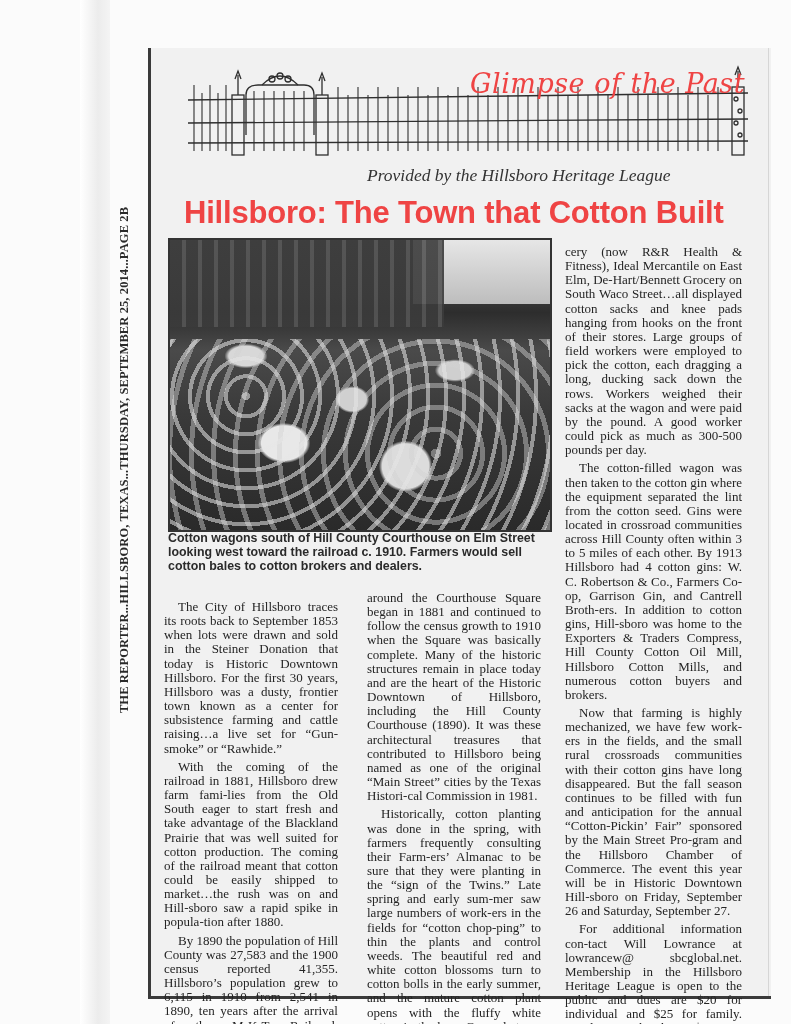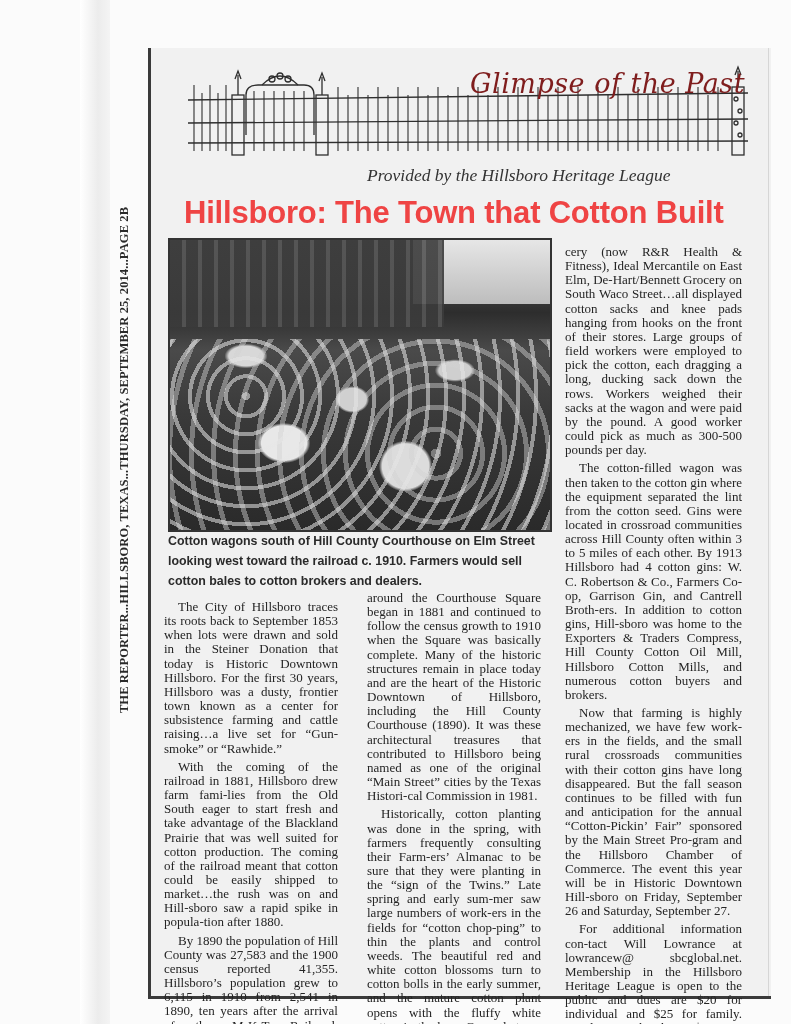--- a/index.html
+++ b/index.html
@@ -31,21 +31,21 @@
       font-weight: bold; font-size: 12.5px; letter-spacing: 0.1px; color: #2a2a2a;
     }
     
     .fence {
       position: absolute; left: 188px; top: 65px; width: 560px; height: 95px;
     }
     .fence svg { width: 100%; height: 100%; display: block; }
     .glimpse {
       position: absolute; left: 470px; top: 68px;
       font-family: "DejaVu Serif", serif; font-style: italic;
-      font-size: 27px; color: #7f1d1d; letter-spacing: 0.5px;
+      font-size: 27px; color: #ef4444; letter-spacing: 0.5px;
       background: rgba(241,241,241,0.0);
     }
     .provided {
       position: absolute; left: 367px; top: 165px;
       font-family: "Liberation Serif", serif; font-style: italic;
       font-size: 17.5px; color: #333; text-align: right;
     }
     .headline {
       position: absolute; left: 184px; top: 195px;
       font-family: "Liberation Sans", sans-serif; font-weight: bold;
@@ -74,21 +74,21 @@
     }
     .photo .bales {
       position: absolute; left: 0; top: 34%; width: 100%; height: 66%;
       background:
         repeating-radial-gradient(circle at 20% 30%, rgba(230,230,230,0.55) 0 4px, transparent 4px 18px),
         repeating-radial-gradient(circle at 70% 60%, rgba(210,210,210,0.45) 0 5px, transparent 5px 22px);
     }
     .caption {
       position: absolute; left: 168px; top: 531px; width: 385px;
       font-family: "Liberation Sans", sans-serif; font-weight: bold;
-      font-size: 12.4px; line-height: 20px; color: #2a2a2a;
+      font-size: 12.4px; line-height: 14px; color: #2a2a2a;
     }
     .col {
       position: absolute;
       font-size: 13px; line-height: 14.15px;
       text-align: justify; hyphens: manual;
       color: #242424;
     }
     .col p { margin: 4px; text-indent: 14px; }
     .col p.noindent { text-indent: 0; }
     .c1 { left: 160px; top: 596px; width: 182px; }

